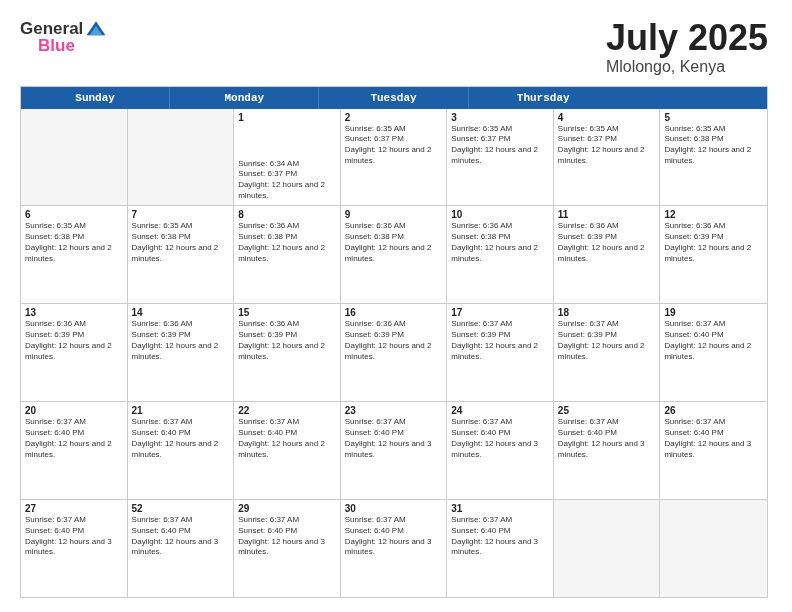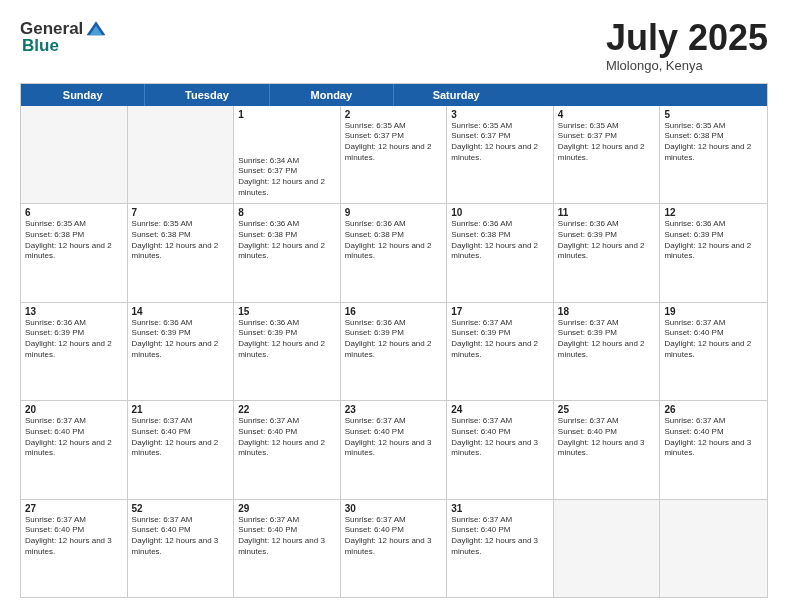--- a/index.html
+++ b/index.html
@@ -39,33 +39,34 @@
     }
     .title-block {
     }
     .month-title {
       font-size: 36px;
       font-weight: bold;
       color: #222;
       line-height: 1.1;
     }
     .location {
-      font-size: 13px;
+      font-size: 16px;
       color: #444;
     }
     .calendar {
       flex: 1;
       display: flex;
       flex-direction: column;
       border: 1px solid #ccc;
     }
     .cal-header {
       display: grid;
-      grid-template-columns: repeat(6, 1fr);
+      grid-template-columns: repeat(5, 1fr);
       background: #1a5fa8;
+      font-family: Liberation Mono, monospace;
     }
     .cal-header-cell {
       color: #fff;
       font-weight: bold;
       font-size: 11px;
       padding: 5px 4px;
       text-align: center;
       border-right: 1px solid #3a7fc8;
     }
     .cal-header-cell:last-child { border-right: none; }
@@ -111,34 +112,34 @@
 <div class="page">
   <div class="header">
     <div class="logo">
       <div class="logo-text">
         <span style="font-size:17px;font-weight:bold;color:#333;">General</span>
         <svg class="logo-icon" viewBox="0 0 28 28">
           <polygon points="14,4 26,22 2,22" fill="#1a5fa8"></polygon>
           <polygon points="14,10 22,22 6,22" fill="#4a9fd8"></polygon>
         </svg>
       </div>
-      <span style="font-size:17px;font-weight:bold;color:#0f766e;margin-top:-4px;margin-left:2px;">Blue</span>
+      <span style="font-size:17px;font-weight:bold;color:#ec4899;margin-top:-4px;margin-left:18px;">Blue</span>
     </div>
     <div class="title-block">
       <div class="month-title">July 2025</div>
       <div class="location">Mlolongo, Kenya</div>
     </div>
   </div>
 
   <div class="calendar">
     <div class="cal-header">
     <div class="cal-header-cell">Sunday</div>
+        <div class="cal-header-cell">Monday</div>
         <div class="cal-header-cell">Tuesday</div>
-        <div class="cal-header-cell">Monday</div>
-        <div class="cal-header-cell">Saturday</div>
+        <div class="cal-header-cell">Thursday</div>
       </div>
     <div class="cal-body">
     <div class="cal-row">
           <div class="cal-cell empty"></div>
           <div class="cal-cell empty"></div>
           <div class="cal-cell">
             <span class="day-num">1</span>
             <div class="cell-text" style="white-space: pre-line; margin-top: 36px;">Sunrise: 6:34 AM
 Sunset: 6:37 PM
 Daylight: 12 hours and 2 minutes.</div>

